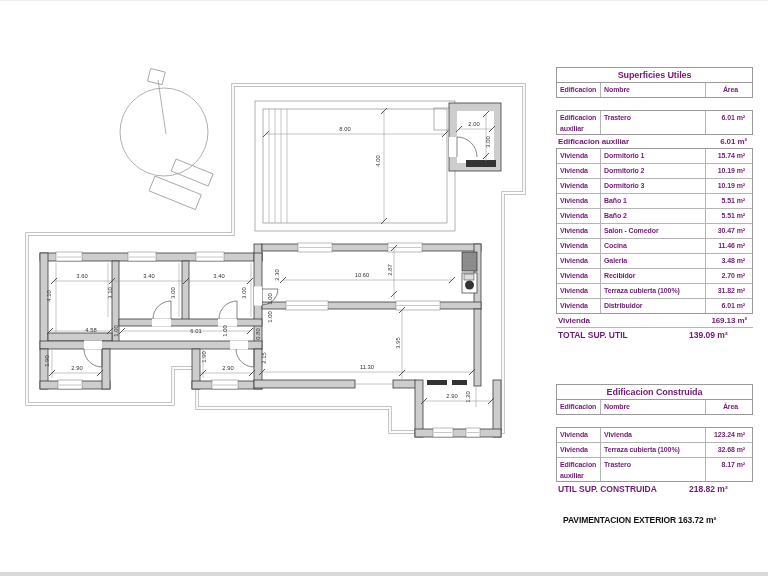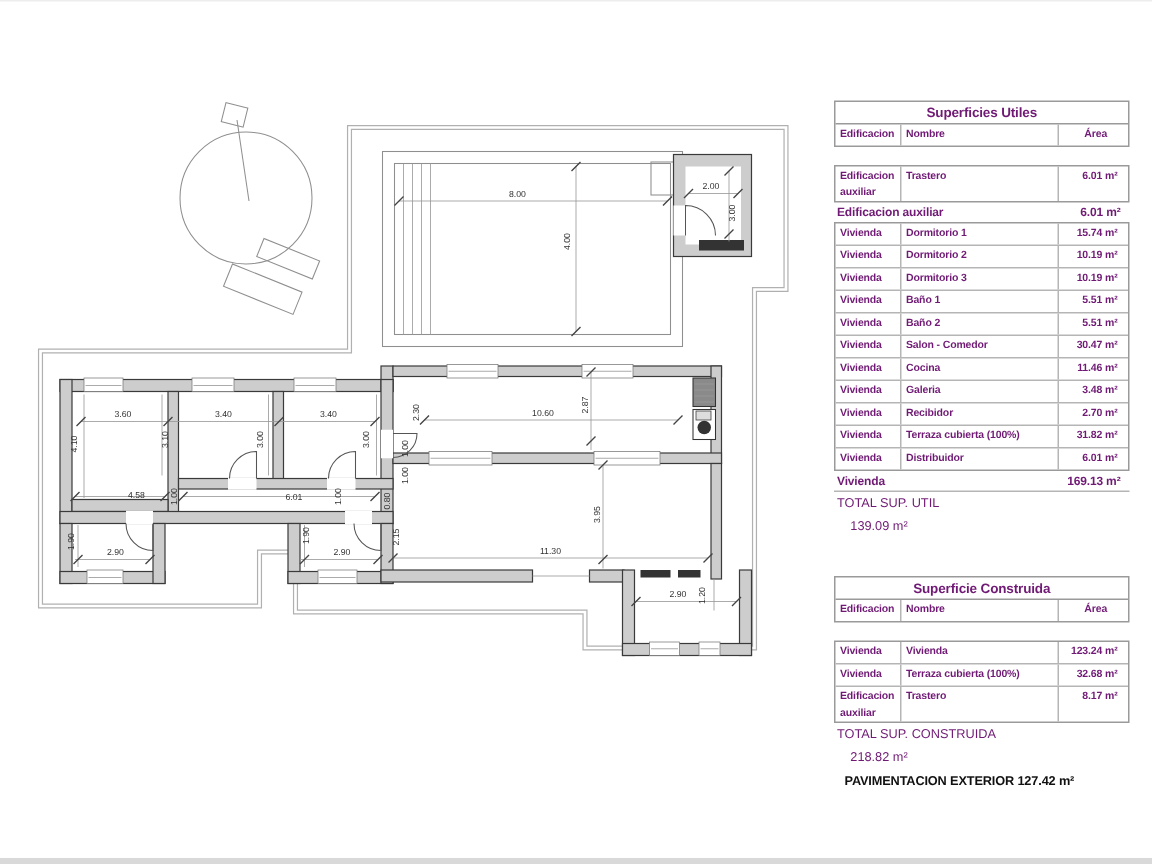--- a/index.html
+++ b/index.html
@@ -33,23 +33,23 @@
   .c.n{width:104px;flex:1;}
   .c.a{width:46px;border-right:none;text-align:right;padding-right:7px;}
   .colrow .c{line-height:14px;}
   .colrow .c.a{text-align:center;padding-right:0;}
   .c.wrap{line-height:11px;padding-top:1px;}
   .gaprow{height:12px;}
   .sumrow{display:flex;height:13px;line-height:13px;font-size:8px;font-weight:bold;letter-spacing:-0.1px;}
   .sumrow .lab{flex:1;padding-left:2px;}
   .sumrow .val{width:52px;text-align:right;padding-right:6px;}
   .sumrow.underline{border-bottom:1px solid #b5b5b5;}
-  .totalrow{display:flex;height:15px;line-height:15px;font-size:8.5px;font-weight:normal;flex-direction:column;}
+  .totalrow{display:flex;height:15px;line-height:15px;font-size:8.5px;font-weight:bold;}
   .totalrow .lab{flex:1;padding-left:2px;}
-  .totalrow .val{width:60px;text-align:center;padding-right:4px;}
+  .totalrow .val{width:60px;text-align:left;padding-right:4px;}
   #footer-note{position:absolute;left:563px;top:514px;font-size:8.5px;font-weight:bold;color:#111;
                letter-spacing:-0.1px;}
   #bottom-strip{position:absolute;left:0;top:571px;width:768px;height:5px;background:#d9d9d9;}
 </style>
 </head>
 <body>
 
 <div id="canvas">
 
   <svg id="plan-svg" viewBox="0 0 768 576">
@@ -285,21 +285,21 @@
       <div class="val">169.13 m²</div>
     </div>
     <div class="totalrow">
       <div class="lab">TOTAL SUP. UTIL</div>
       <div class="val">139.09 m²</div>
     </div>
   </div>
 
   <div class="tbl" style="left:556px;top:383px;">
     <div class="tbox">
-      <div class="titlebar">Superficie Construida</div>
+      <div class="titlebar">Edificacion Construida</div>
       <div class="colrow">
         <div class="c e">Edificacion</div>
         <div class="c n">Nombre</div>
         <div class="c a">Área</div>
       </div>
     </div>
     <div class="gaprow"></div>
     <div class="tbox" id="t2b1">
         <div class="trow">
           <div class="c e">Vivienda</div>
@@ -311,20 +311,20 @@
           <div class="c n">Terraza cubierta (100%)</div>
           <div class="c a">32.68 m²</div>
         </div>
         <div class="trow">
           <div class="c e wrap">Edificacion auxiliar</div>
           <div class="c n">Trastero</div>
           <div class="c a">8.17 m²</div>
         </div>
       </div>
     <div class="totalrow">
-      <div class="lab">TOTAL SUP. CONSTRUIDA</div>
+      <div class="lab">UTIL SUP. CONSTRUIDA</div>
       <div class="val">218.82 m²</div>
     </div>
   </div>
 
-  <div id="footer-note">PAVIMENTACION EXTERIOR 127.42 m²</div>
+  <div id="footer-note">PAVIMENTACION EXTERIOR 163.72 m²</div>
   <div id="bottom-strip"></div>
 </div>
 
 </body></html>

